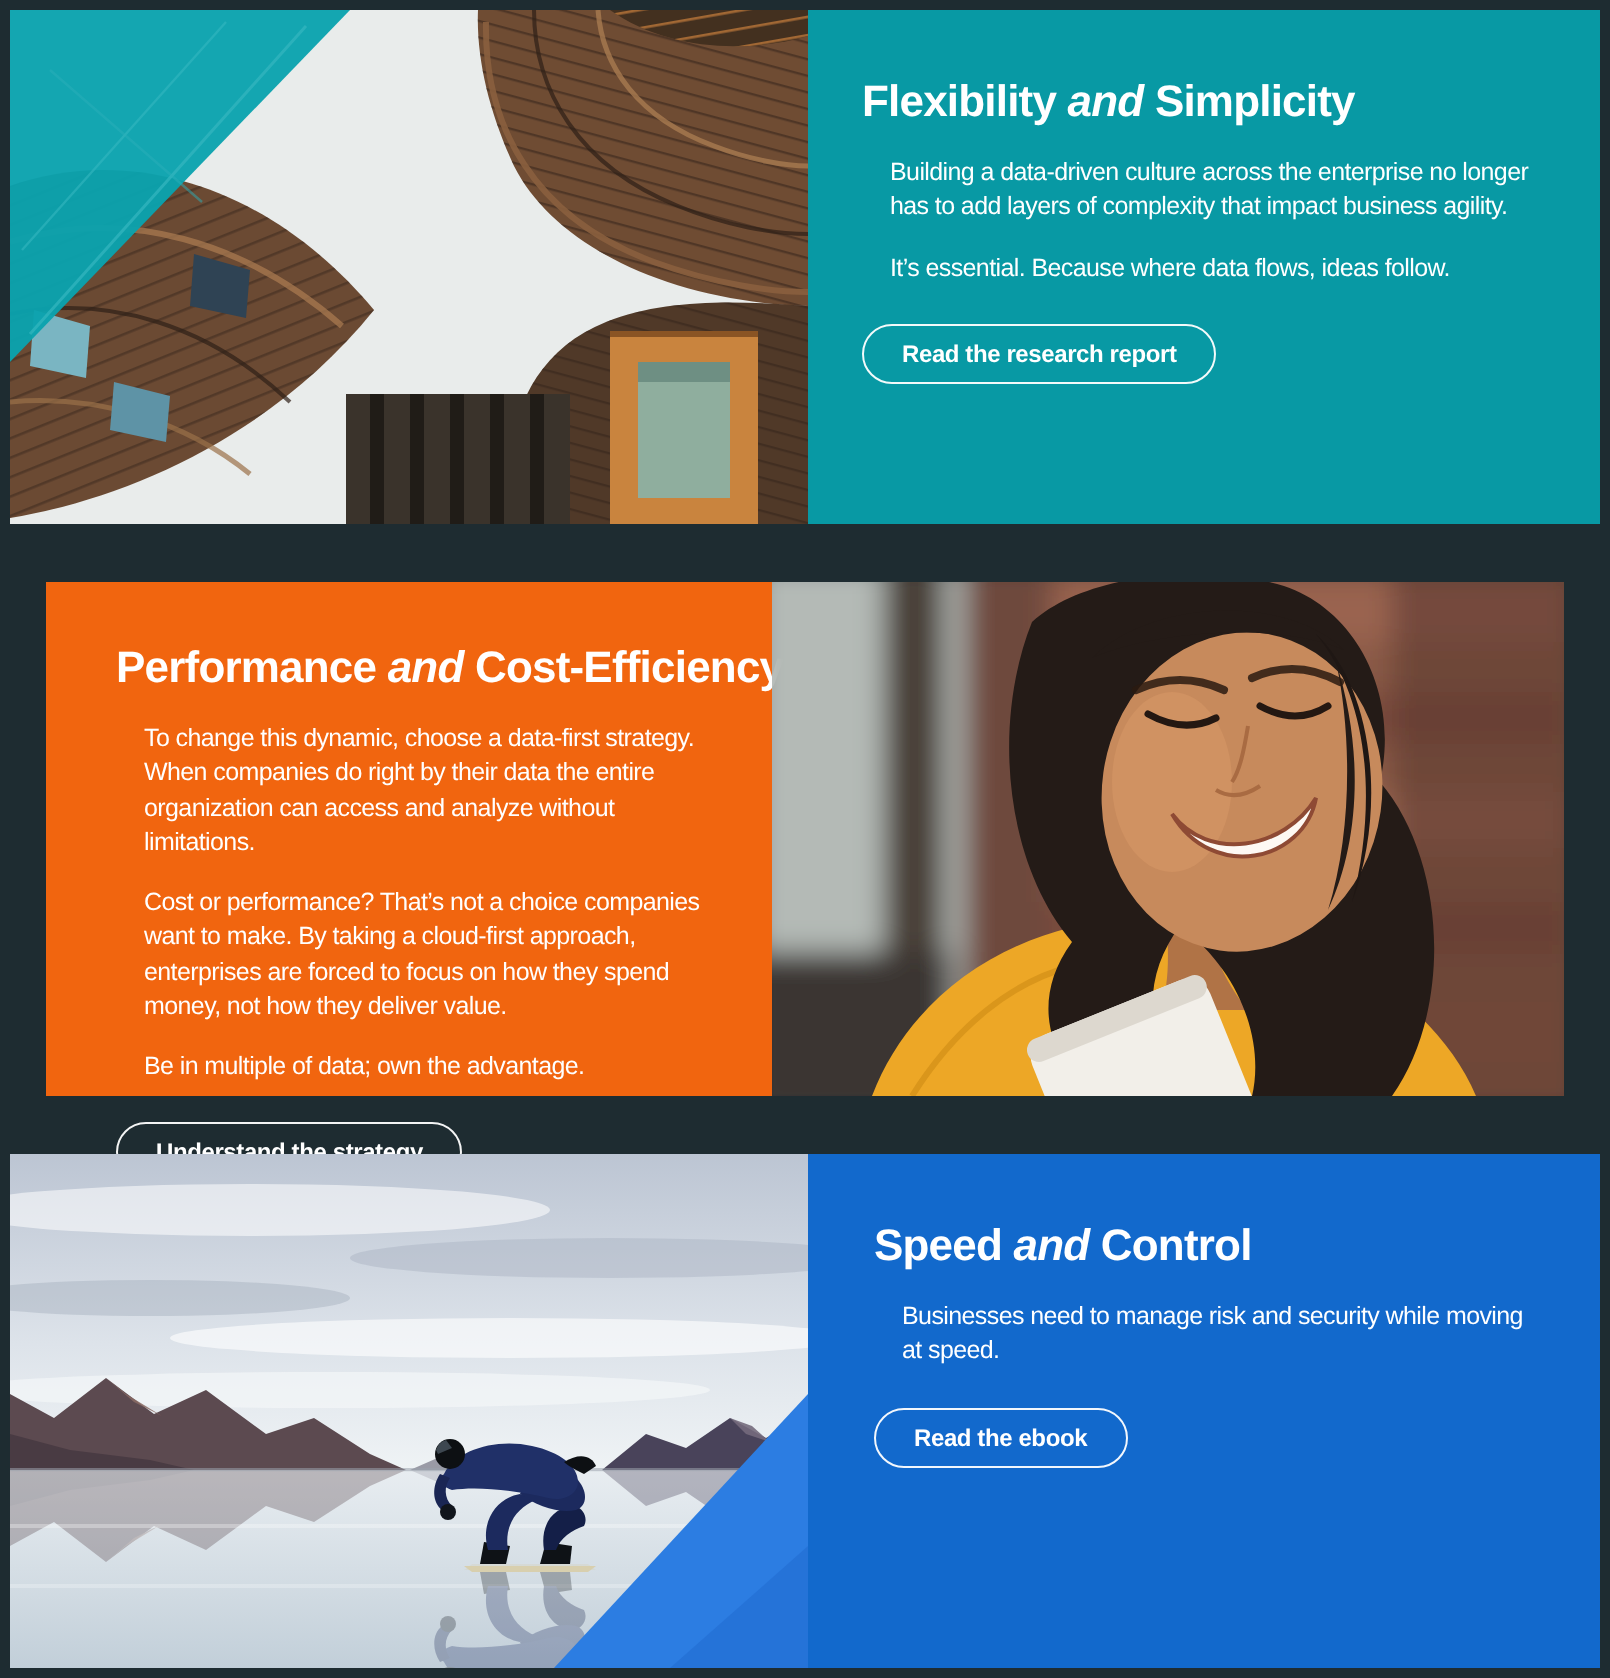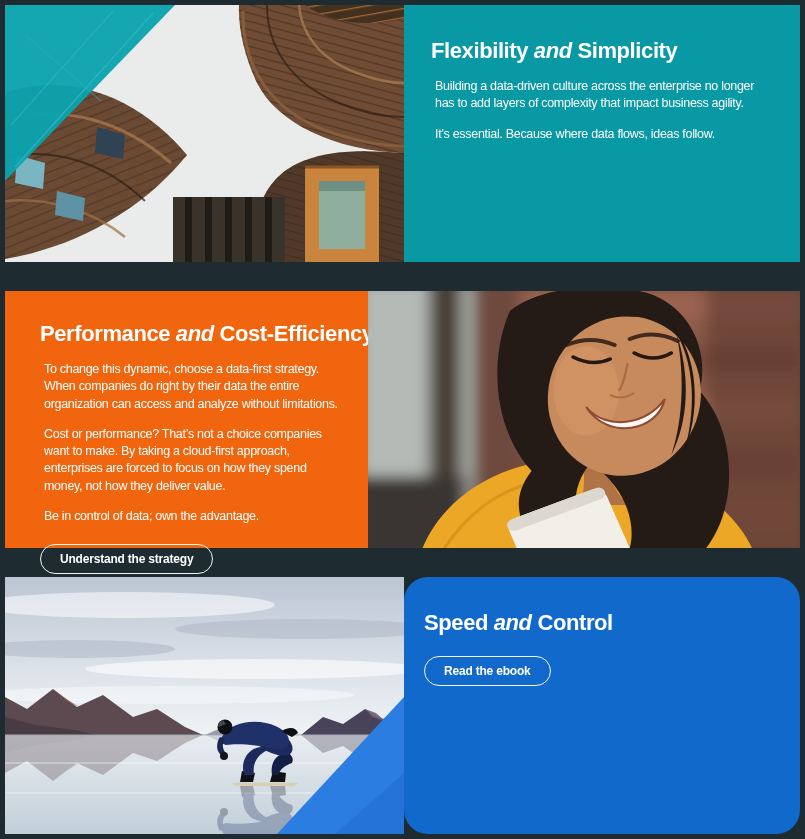--- a/index.html
+++ b/index.html
@@ -3,39 +3,39 @@
 <meta charset="utf-8">
 <style>
   :root{
     --background:#1e2c31; --teal:#0899a4; --orange:#f1650f; --blue:#1269cc;
     --overlay_teal:#0aa2ae; --overlay_blue:#2c7de2; --text:#ffffff;
   }
   *{box-sizing:border-box;}
   body{margin:0;background:#15211f;font-family:"Liberation Sans",sans-serif;}
   .page{
     width:805px;height:839px;background:var(--background);
-    padding:5px;display:flex;flex-direction:column;
+    padding:5px;display:flex;flex-direction:column;align-items:center;
   }
   .row{display:flex;height:257px;flex:none;}
   .row + .row{margin-top:29px;}
   .media{position:relative;overflow:hidden;flex:none;}
   .media svg{display:block;width:100%;height:100%;}
   .w-left{width:399px;}
   .grow{flex:1;}
   .panel{color:var(--text);flex:1;}
   .panel.teal{background:var(--teal);padding:33px 20px 0 27px;}
   .panel.orange{background:var(--orange);flex:none;width:363px;padding:30px 18px 0 35px;}
-  .panel.blue{background:var(--blue);padding:33px 20px 0 20px;border-radius:24px;}
+  .panel.blue{background:var(--blue);padding:33px 20px 0 33px;}
   h2{
     margin:0 0 14px;font-size:22px;font-weight:bold;letter-spacing:-0.4px;
     white-space:nowrap;color:var(--text);
   }
   h2 .it{font-style:italic;}
   .panel p{
-    margin:0 4px 13px;font-size:12.5px;line-height:1.38;letter-spacing:-0.3px;
+    margin:0 14px 13px;font-size:12.5px;line-height:1.38;letter-spacing:-0.3px;
     max-width:348px;color:var(--text);
   }
   .btn{
     display:inline-block;margin-top:6px;padding:7px 19px;
     background:transparent;color:var(--text);
     border:1.5px solid rgba(255,255,255,0.95);border-radius:16px;
     font-family:"Liberation Sans",sans-serif;font-size:12px;font-weight:bold;
     letter-spacing:-0.2px;cursor:pointer;
   }
 </style>
@@ -106,31 +106,32 @@
           <line x1="20" y1="30" x2="96" y2="96" stroke="#2bafb9" stroke-width="1.2" opacity="0.5"></line>
         </g>
       </svg>
     </div>
     <div class="panel teal grow">
       <h2><span>Flexibility</span>
         <span class="it">and</span>
         <span>Simplicity</span></h2>
       <p>Building a data-driven culture across the enterprise no longer has to add layers of complexity that impact business agility.</p>
       <p>It’s essential. Because where data flows, ideas follow.</p>
+      <button class="btn">Read the research report</button>
     </div>
   </div>
 
   <div class="row">
     <div class="panel orange">
       <h2><span>Performance</span>
         <span class="it">and</span>
         <span>Cost-Efficiency</span></h2>
       <p>To change this dynamic, choose a data-first strategy. When companies do right by their data the entire organization can access and analyze without limitations.</p>
       <p>Cost or performance? That’s not a choice companies want to make. By taking a cloud-first approach, enterprises are forced to focus on how they spend money, not how they deliver value.</p>
-      <p>Be in control of data; own the advantage.</p>
+      <p>Be in multiple of data; own the advantage.</p>
       <button class="btn">Understand the strategy</button>
     </div>
     <div class="media grow">
       <svg viewBox="0 0 396 257" preserveAspectRatio="none">
         <defs>
           <filter id="blur7" x="-20%" y="-20%" width="140%" height="140%">
               <feGaussianBlur stdDeviation="7"></feGaussianBlur>
             </filter>
         </defs>
 
@@ -233,17 +234,18 @@
         <use href="#skaterFig" transform="translate(257,206)"></use>
         <use href="#skaterFig" transform="translate(257,208) scale(1,-1)" opacity="0.28"></use>
         <path d="M399,120 L399,257 L272,257 Z" fill="#2c7de2"></path>
         <path d="M399,196 L399,257 L330,257 Z" fill="#2470d6" opacity="0.8"></path>
       </svg>
     </div>
     <div class="panel blue grow">
       <h2><span>Speed</span>
         <span class="it">and</span>
         <span>Control</span></h2>
+      <p>Businesses need to manage risk and security while moving at speed.</p>
       <button class="btn">Read the ebook</button>
     </div>
   </div>
 
 </div>
 
 </body></html>

